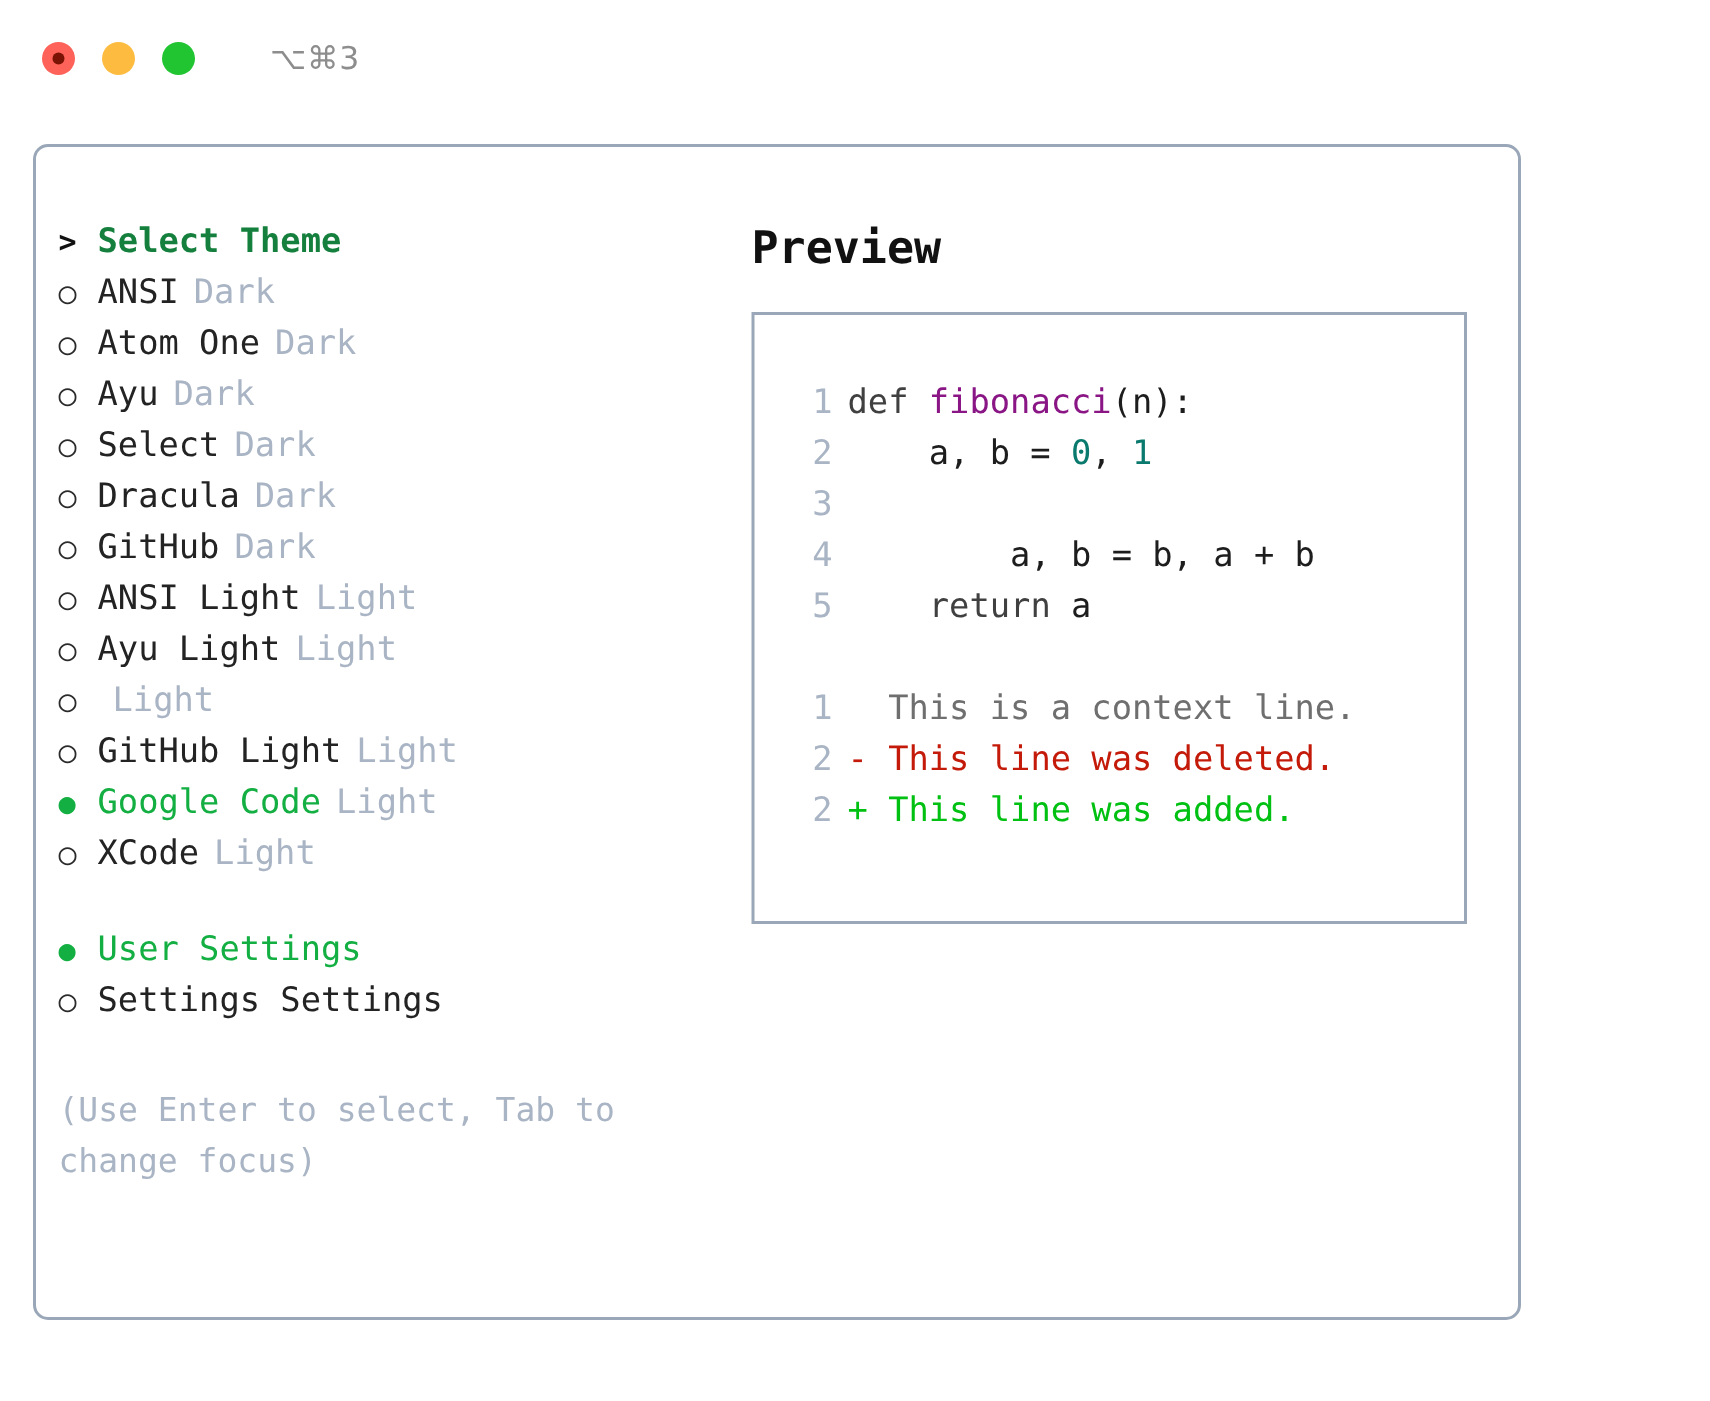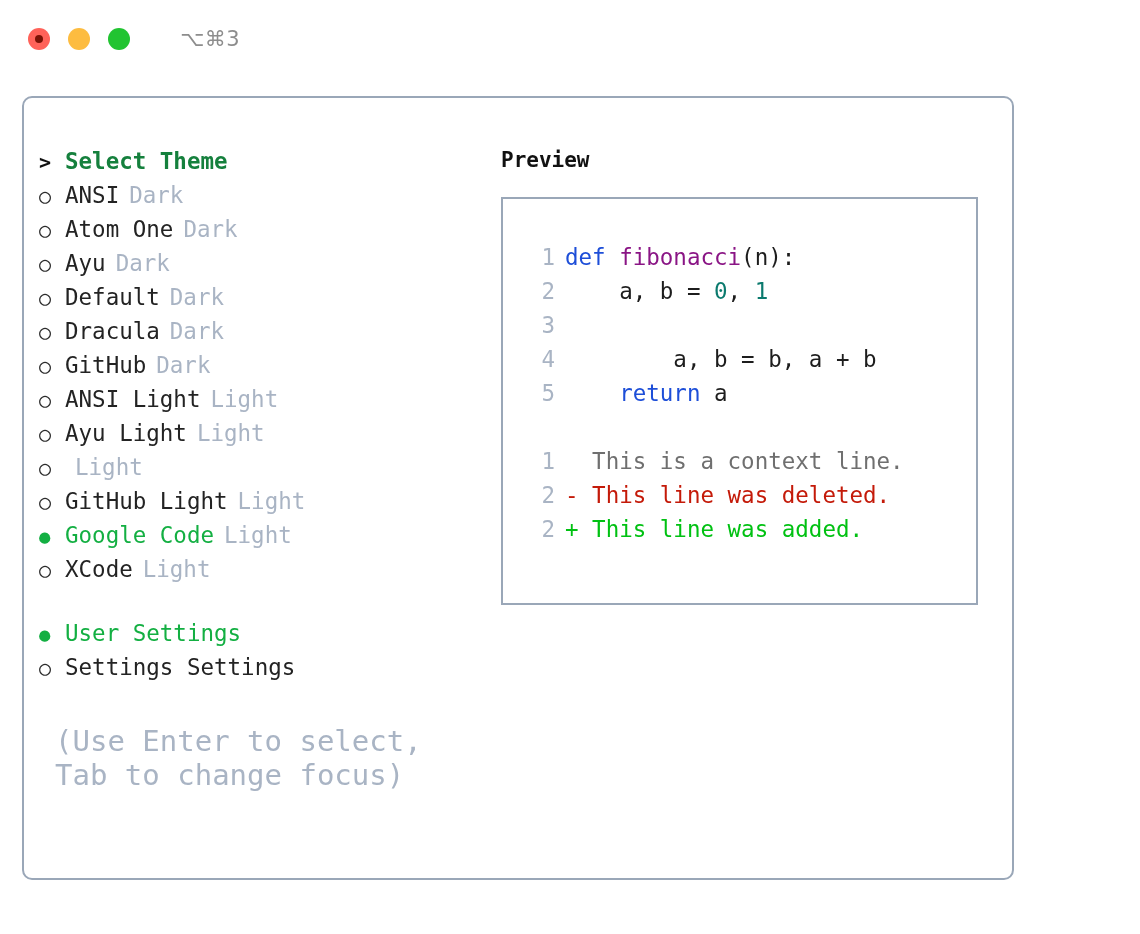--- a/index.html
+++ b/index.html
@@ -119,35 +119,34 @@
     font-weight: bold;
     color: #15803d;
   }
   .header-row .marker { color: #111111; font-weight: bold; }
 
   #apply-to-group { margin-top: 30px; }
 
   #help-text {
     margin-top: 36px;
     color: #a9b4c4;
-    font-size: 29px;
+    font-size: 22px;
     line-height: 34px;
     max-width: 410px;
-    margin-left: 16px;
   }
 
   
   #right-column {
     position: absolute;
     left: 477px;
     top: 50px;
     width: 500px;
   }
   #preview-heading {
-    font-size: 21px;
+    font-size: 30px;
     font-weight: bold;
     color: #111111;
     margin-bottom: 25px;
   }
   #preview-box {
     width: 477px;
     height: 408px;
     box-sizing: border-box;
     border: 2px solid #9aa7b8;
     background: #ffffff;
@@ -163,21 +162,21 @@
   }
   .gutter {
     width: 34px;
     flex: 0 0 34px;
     text-align: right;
     color: #a9b4c4;
     padding-right: 10px;
   }
   .code-text { color: #1d1d1d; }
 
-  .tok-kw   { color: #1d4ed8; }
+  .tok-kw   { color: #404040; }
   .tok-fn   { color: #8a1585; }
   .tok-num  { color: #0b7a6e; }
   .tok-plain{ color: #1d1d1d; }
 
   .diff-gap { height: 34px; }
   .diff-ctx { color: #6f6f6f; }
   .diff-del { color: #c41a09; }
   .diff-add { color: #00c112; }
 </style>
 </head>
@@ -199,21 +198,21 @@
 
         <div class="row header-row">
           <span class="marker">&gt;</span>
           <span class="label-main">Select Theme</span>
         </div>
 
         <div id="theme-list">
             <div class="row"><span class="marker">○</span><span class="label-main">ANSI</span><span class="label-sub">Dark</span></div>
             <div class="row"><span class="marker">○</span><span class="label-main">Atom One</span><span class="label-sub">Dark</span></div>
             <div class="row"><span class="marker">○</span><span class="label-main">Ayu</span><span class="label-sub">Dark</span></div>
-            <div class="row"><span class="marker">○</span><span class="label-main">Default</span><span class="label-sub">Dark</span></div>
+            <div class="row"><span class="marker">○</span><span class="label-main">Select</span><span class="label-sub">Dark</span></div>
             <div class="row"><span class="marker">○</span><span class="label-main">Dracula</span><span class="label-sub">Dark</span></div>
             <div class="row"><span class="marker">○</span><span class="label-main">GitHub</span><span class="label-sub">Dark</span></div>
             <div class="row"><span class="marker">○</span><span class="label-main">ANSI Light</span><span class="label-sub">Light</span></div>
             <div class="row"><span class="marker">○</span><span class="label-main">Ayu Light</span><span class="label-sub">Light</span></div>
             <div class="row"><span class="marker">○</span><span class="label-sub">Light</span></div>
             <div class="row"><span class="marker">○</span><span class="label-main">GitHub Light</span><span class="label-sub">Light</span></div>
             <div class="row"><span class="marker sel">●</span><span class="label-main selected">Google Code</span><span class="label-sub">Light</span></div>
             <div class="row"><span class="marker">○</span><span class="label-main">XCode</span><span class="label-sub">Light</span></div>
           </div>
 

